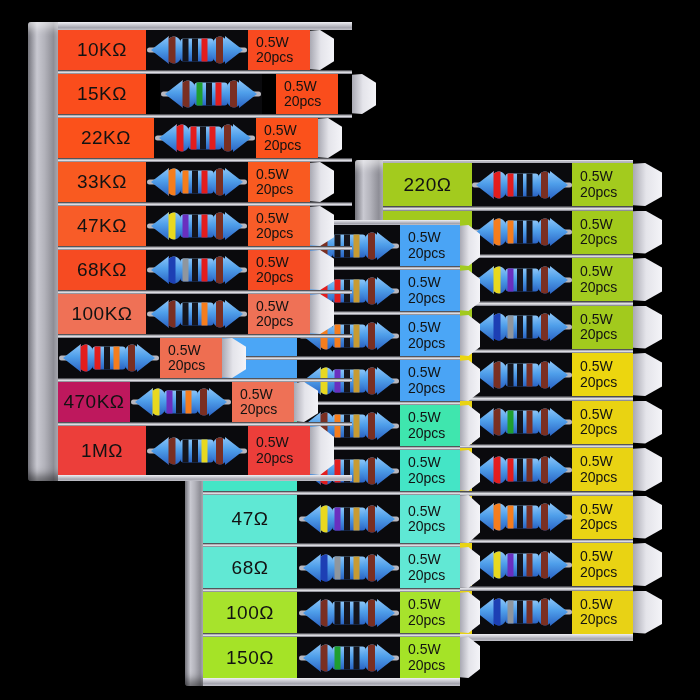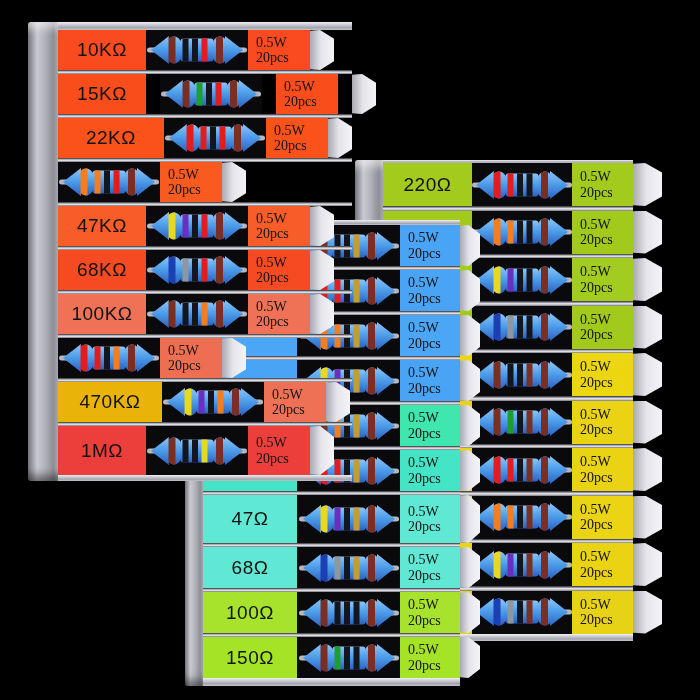--- a/index.html
+++ b/index.html
@@ -10,21 +10,21 @@
         background:linear-gradient(90deg,#74747c 0%,#c9c9d1 30%,#b3b3bb 55%,#8e8e96 85%,#a9a9b1 100%);
         box-shadow:inset 0 14px 8px -8px rgba(255,255,255,.55), inset 0 -14px 8px -8px rgba(0,0,0,.45);}
   .main{display:flex;flex-direction:column;}
   .strip{background:linear-gradient(180deg,#efeff4,#a5a5af 70%,#c2c2ca);}
   .divider{background:linear-gradient(180deg,#26262c,#f1f1f6 55%,#73737d);}
   .row{display:flex;flex-direction:row;align-items:stretch;}
   .vlabel{flex:none;display:flex;align-items:center;justify-content:center;
           color:#121212;font-size:19px;letter-spacing:.5px;overflow:hidden;}
   .window{flex:none;background:#0a0a0d;display:flex;align-items:center;justify-content:center;overflow:hidden;}
   .plabel{flex:none;display:flex;flex-direction:column;justify-content:center;
-          padding-left:8px;box-sizing:border-box;color:#121212;font-size:14px;line-height:15.5px;font-family:Liberation Serif, serif;}
+          padding-left:8px;box-sizing:border-box;color:#121212;font-size:14px;line-height:15.5px;}
   .tab{flex:none;background:linear-gradient(90deg,#a9a9b3,#e4e4ea 45%,#f4f4f8);
        clip-path:polygon(0 2%,42% 0%,100% 22%,100% 78%,42% 100%,0 98%);}
   .resistor{display:block;}
 </style>
 </head>
 <body>
 
 <div id="scene" style="background: rgb(0, 0, 0);">
     <div class="case" style="left: 355px; top: 160px; z-index: 1;">
       <div class="rail" style="width: 28px;"></div>
@@ -960,21 +960,21 @@
             </svg>
           </div>
           <div class="plabel" style="width: 62px; background: rgb(250, 77, 28);">
             <span>0.5W</span>
             <span>20pcs</span>
           </div>
           <div class="tab" style="width: 24px;"></div>
         </div>
         <div class="divider" style="height: 4px; margin-right: 24px;"></div>
         <div class="row" style="height: 40px;">
-          <div class="vlabel" style="width: 106px; background: rgb(251, 81, 27);">22KΩ</div>
+          <div class="vlabel" style="width: 96px; background: rgb(251, 81, 27);">22KΩ</div>
           <div class="window" style="width: 102px;">
             <svg class="resistor" width="100" height="36" viewBox="0 0 100 36">
               <defs>
                 <linearGradient id="g22" x1="0" y1="0" x2="0" y2="1">
                   <stop offset="0" stop-color="#8cc5f8"></stop>
                   <stop offset="0.45" stop-color="#4f9fea"></stop>
                   <stop offset="1" stop-color="#2a63c4"></stop>
                 </linearGradient>
                 <clipPath id="c22">
                   <polygon points="4,18 22,4 22,32"></polygon>
@@ -1002,20 +1002,21 @@
             </svg>
           </div>
           <div class="plabel" style="width: 62px; background: rgb(251, 81, 27);">
             <span>0.5W</span>
             <span>20pcs</span>
           </div>
           <div class="tab" style="width: 24px;"></div>
         </div>
         <div class="divider" style="height: 4px; margin-right: 24px;"></div>
         <div class="row" style="height: 40px;">
+          <div class="vlabel" style="width: 88px; background: rgb(249, 90, 32);">33KΩ</div>
           <div class="window" style="width: 102px;">
             <svg class="resistor" width="100" height="36" viewBox="0 0 100 36">
               <defs>
                 <linearGradient id="g23" x1="0" y1="0" x2="0" y2="1">
                   <stop offset="0" stop-color="#8cc5f8"></stop>
                   <stop offset="0.45" stop-color="#4f9fea"></stop>
                   <stop offset="1" stop-color="#2a63c4"></stop>
                 </linearGradient>
                 <clipPath id="c23">
                   <polygon points="4,18 22,4 22,32"></polygon>
@@ -1210,21 +1211,21 @@
             </svg>
           </div>
           <div class="plabel" style="width: 62px; background: rgb(238, 110, 81);">
             <span>0.5W</span>
             <span>20pcs</span>
           </div>
           <div class="tab" style="width: 24px;"></div>
         </div>
         <div class="divider" style="height: 4px; margin-right: 24px;"></div>
         <div class="row" style="height: 40px;">
-          <div class="vlabel" style="width: 104px; background: #eab308;">470KΩ</div>
+          <div class="vlabel" style="width: 72px; background: #be185d;">470KΩ</div>
           <div class="window" style="width: 102px;">
             <svg class="resistor" width="100" height="36" viewBox="0 0 100 36">
               <defs>
                 <linearGradient id="g28" x1="0" y1="0" x2="0" y2="1">
                   <stop offset="0" stop-color="#8cc5f8"></stop>
                   <stop offset="0.45" stop-color="#4f9fea"></stop>
                   <stop offset="1" stop-color="#2a63c4"></stop>
                 </linearGradient>
                 <clipPath id="c28">
                   <polygon points="4,18 22,4 22,32"></polygon>

